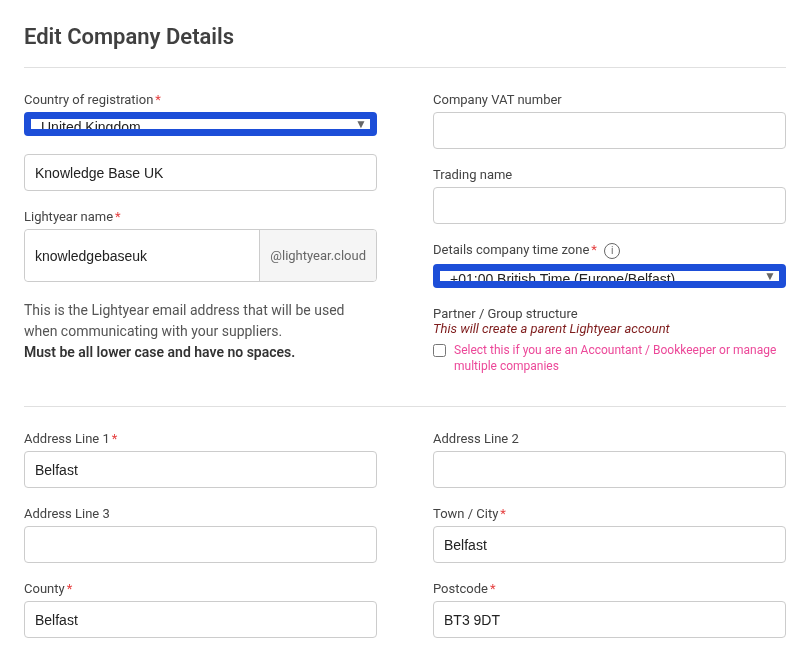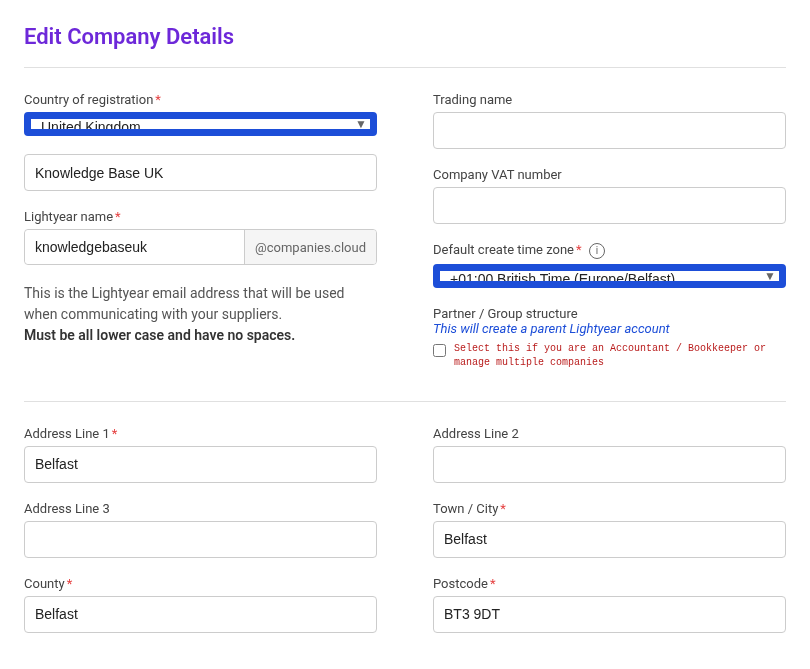--- a/index.html
+++ b/index.html
@@ -9,21 +9,21 @@
       color: #333;
       font-size: 14px;
     }
     .page {
       max-width: 810px;
       padding: 24px 24px 40px 24px;
     }
     h1 {
       font-size: 22px;
       font-weight: 600;
-      color: #6d28d9;
+      color: #404040;
       margin-bottom: 18px;
     }
     hr {
       border: none;
       border-top: 1px solid #e0e0e0;
       margin-bottom: 24px;
     }
     .form-section {
       display: grid;
       grid-template-columns: 1fr 1fr;
@@ -80,21 +80,21 @@
       pointer-events: none;
       color: #666;
       font-size: 12px;
     }
     .lightyear-input-group {
       display: flex;
       align-items: center;
       border: 1px solid #ccc;
       border-radius: 4px;
       overflow: hidden;
-      height: 36px;
+      height: 53px;
     }
     .lightyear-input-group input {
       border: none;
       height: 100%;
       flex: 1;
       padding: 0 10px;
       font-size: 14px;
       outline: none;
     }
     .lightyear-input-group .domain-suffix {
@@ -120,39 +120,38 @@
       color: #333;
     }
     .partner-group {
       margin-top: 4px;
     }
     .partner-group-title {
       font-size: 13px;
       color: #444;
     }
     .partner-info {
-      color: #1d4ed8;
+      color: #7f1d1d;
       font-size: 13px;
       font-style: italic;
       margin-bottom: 6px;
     }
     .checkbox-row {
       display: flex;
       align-items: flex-start;
       gap: 8px;
     }
     .checkbox-row input[type="checkbox"] {
       margin-top: 2px;
       accent-color: #4a9eda;
     }
     .checkbox-row label {
-      color: #b91c1c;
-      font-size: 10px;
+      color: #ec4899;
+      font-size: 12px;
       line-height: 1.4;
-      font-family: Liberation Mono, monospace;
     }
     .section-divider {
       border: none;
       border-top: 1px solid #e0e0e0;
       margin: 8px 0 24px 0;
     }
     .info-icon {
       display: inline-flex;
       align-items: center;
       justify-content: center;
@@ -195,48 +194,48 @@
       <div class="form-group">
         <input type="text" value="Knowledge Base UK" style="">
       </div>
 
       <div class="form-group">
         <label>
           <span>Lightyear name</span><span class="required">*</span>
         </label>
         <div class="lightyear-input-group">
           <input type="text" value="knowledgebaseuk" style="">
-          <span class="domain-suffix">@companies.cloud</span>
+          <span class="domain-suffix">@lightyear.cloud</span>
         </div>
       </div>
 
       <div class="hint-text">
         <span>This is the Lightyear email address that will be used when communicating with your suppliers.</span>
         <strong>Must be all lower case and have no spaces.</strong>
       </div>
     </div>
 
     <div>
       <div class="form-group">
         <label>
+          <span>Company VAT number</span>
+        </label>
+        <input type="text" value="" style="">
+      </div>
+
+      <div class="form-group">
+        <label>
           <span>Trading name</span>
         </label>
         <input type="text" value="" style="">
       </div>
 
       <div class="form-group">
         <label>
-          <span>Company VAT number</span>
-        </label>
-        <input type="text" value="" style="">
-      </div>
-
-      <div class="form-group">
-        <label>
-          <span>Default create time zone</span><span class="required">*</span>
+          <span>Details company time zone</span><span class="required">*</span>
           <span class="info-icon" title="Information about time zones">i</span>
         </label>
         <div class="select-wrapper">
           <select>
             <option>+01:00 British Time (Europe/Belfast)</option>
             <option>+00:00 UTC</option>
             <option>+05:30 IST</option>
           </select>
           <span class="chevron">▼</span>
         </div>

